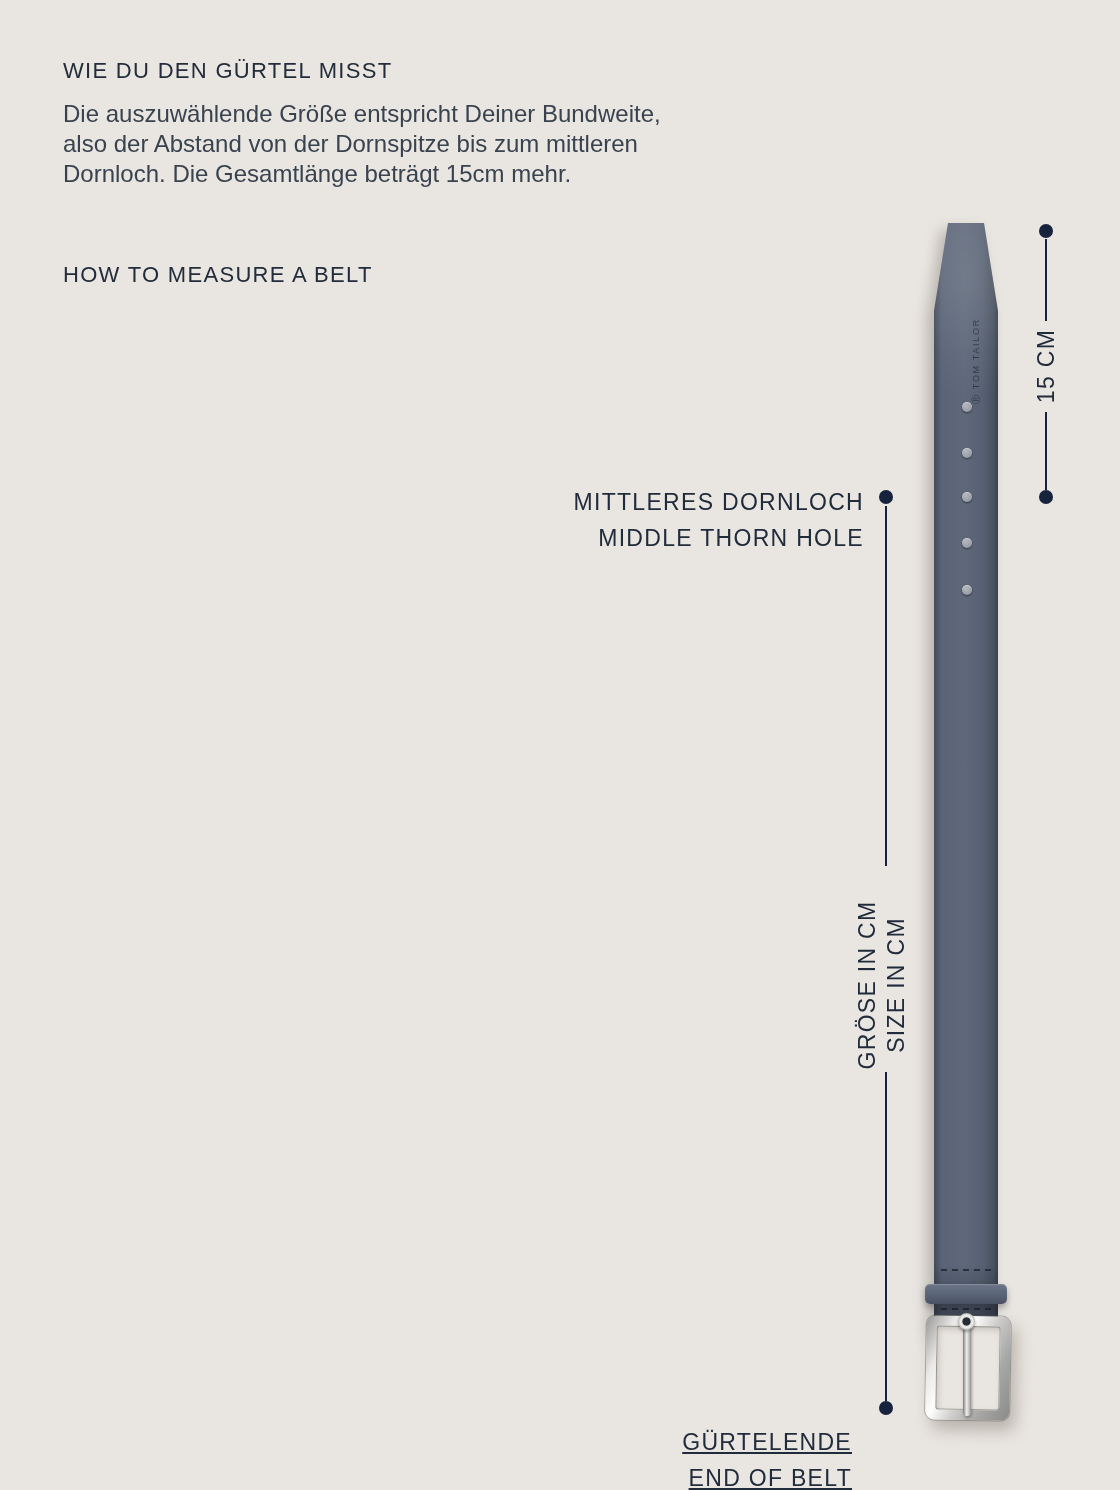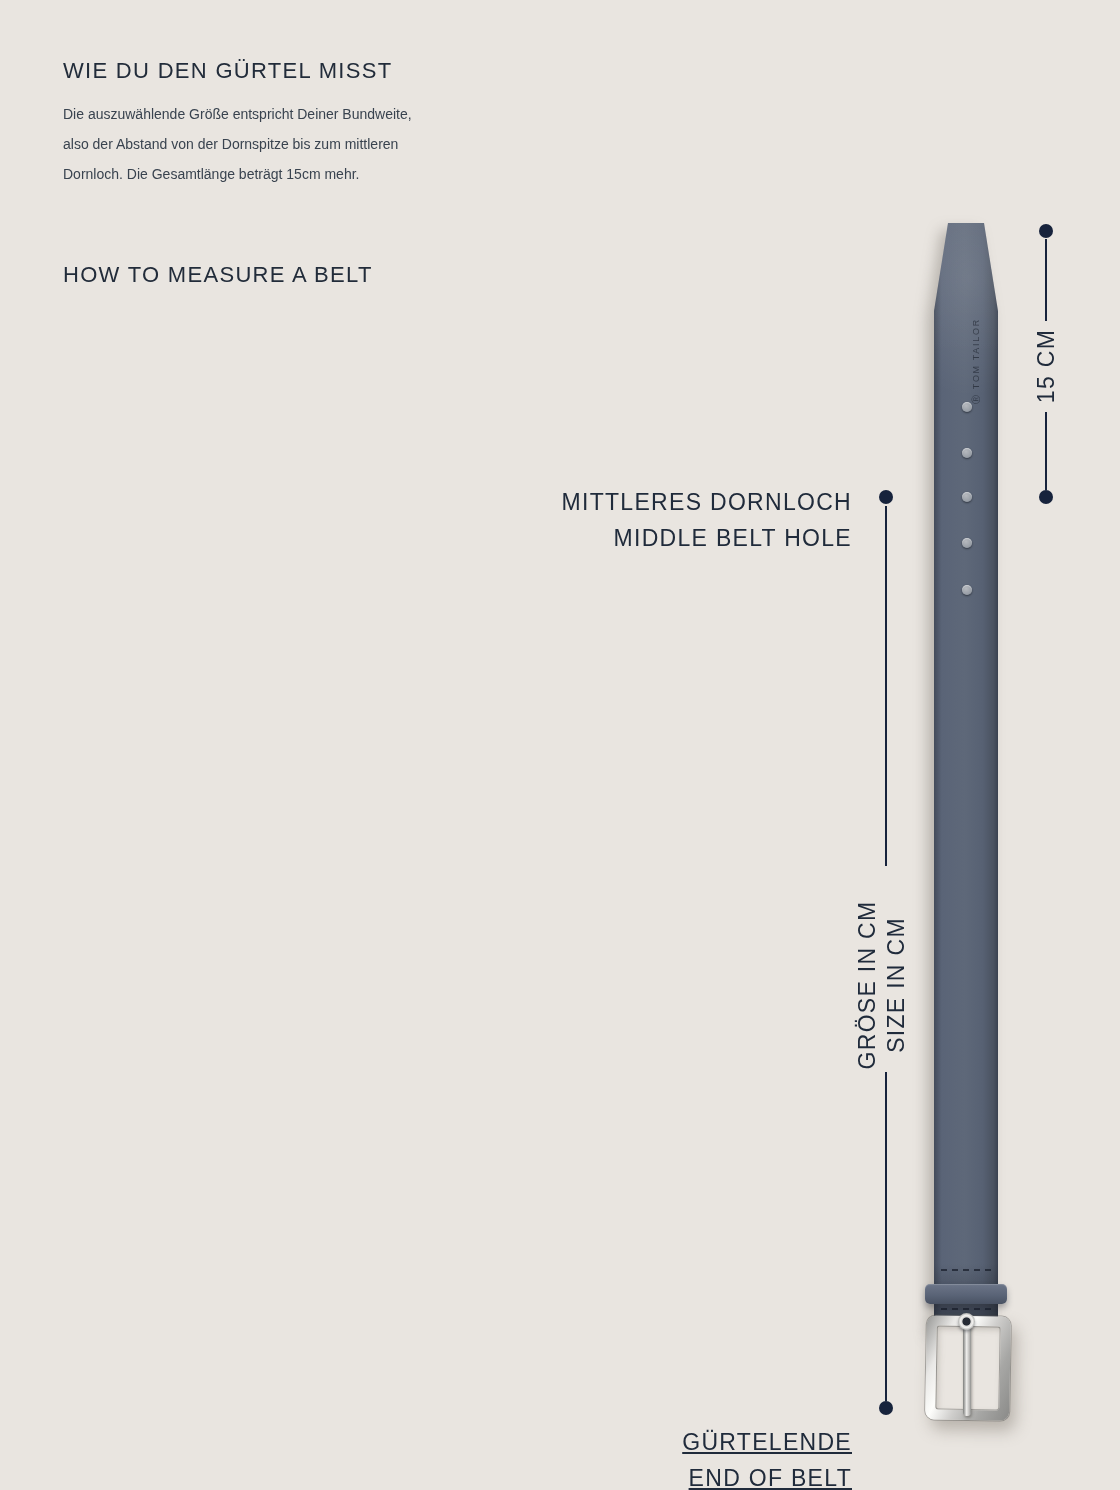--- a/index.html
+++ b/index.html
@@ -8,21 +8,21 @@
     background:#e9e5e0;
     font-family:"Liberation Sans","DejaVu Sans",sans-serif;
   }
   
   .intro{position:absolute; left:63px; top:58px; width:680px;}
   .intro-heading{
     font-size:22px; letter-spacing:1.3px; color:#222c3a;
     font-weight:400; margin:0 0 15px 0;
   }
   .intro-heading.en{margin-top:73px;}
-  .intro-para{font-size:14px; line-height:30px; color:#39434f; margin:0;}
+  .intro-para{font-size:24px; line-height:30px; color:#39434f; margin:0;}
   
   .strap-wrap{position:absolute; left:934px; top:223px;
     filter:drop-shadow(-7px 7px 7px rgba(88,82,72,0.33));}
   .strap{
     position:relative; width:64px; height:1107px;
     clip-path:polygon(14px 0%, 50px 0%, 64px 88px, 64px 100%, 0% 100%, 0% 88px);
     background:
       radial-gradient(120px 170px at 55% 55px, rgba(255,255,255,0.10), transparent 70%),
       linear-gradient(180deg, rgba(255,255,255,0.05) 0%, transparent 12%, transparent 94%, rgba(18,22,30,0.45) 99%),
       linear-gradient(90deg,#434b5a 0%, #5a6477 12%, #5e6879 48%, #576173 76%, #4a5260 93%, #3a4150 100%);
@@ -82,21 +82,21 @@
   .mseg.s1{left:1045px; top:239px;  height:82px}
   .mseg.s2{left:1045px; top:412px;  height:78px}
   .mseg.s3{left:885px;  top:506px;  height:360px}
   .mseg.s4{left:885px;  top:1072px; height:329px}
   .anno{font-size:23px; letter-spacing:1.3px; color:#202b3b; font-weight:400;}
   .vlabel{position:absolute; white-space:nowrap; z-index:11;}
   .label-15cm{left:1046px; top:366px; transform:translate(-50%,-50%) rotate(-90deg);}
   .label-size{left:882px; top:985px; transform:translate(-50%,-50%) rotate(-90deg);
     text-align:center; line-height:29px;}
   .right-labels{position:absolute; text-align:right; line-height:36px; z-index:11;}
-  .label-middle{right:268px; top:484px;}
+  .label-middle{right:256px; top:484px;}
   .label-end{right:268px; top:1424px;text-decoration:underline;}
 </style>
 </head>
 <body>
 
 <div class="canvas">
 
   <div class="intro">
     <div class="intro-heading">WIE DU DEN GÜRTEL MISST</div>
     <div class="intro-para">
@@ -139,20 +139,20 @@
   <div class="mseg s3"></div>
   <div class="vlabel anno label-size">
     <div>GRÖSE IN CM</div>
     <div>SIZE IN CM</div>
   </div>
   <div class="mseg s4"></div>
   <div class="mdot d4"></div>
 
   <div class="right-labels anno label-middle">
     <div>MITTLERES DORNLOCH</div>
-    <div>MIDDLE BELT HOLE</div>
+    <div>MIDDLE THORN HOLE</div>
   </div>
   <div class="right-labels anno label-end">
     <div>GÜRTELENDE</div>
     <div>END OF BELT</div>
   </div>
 
 </div>
 
 </body></html>

